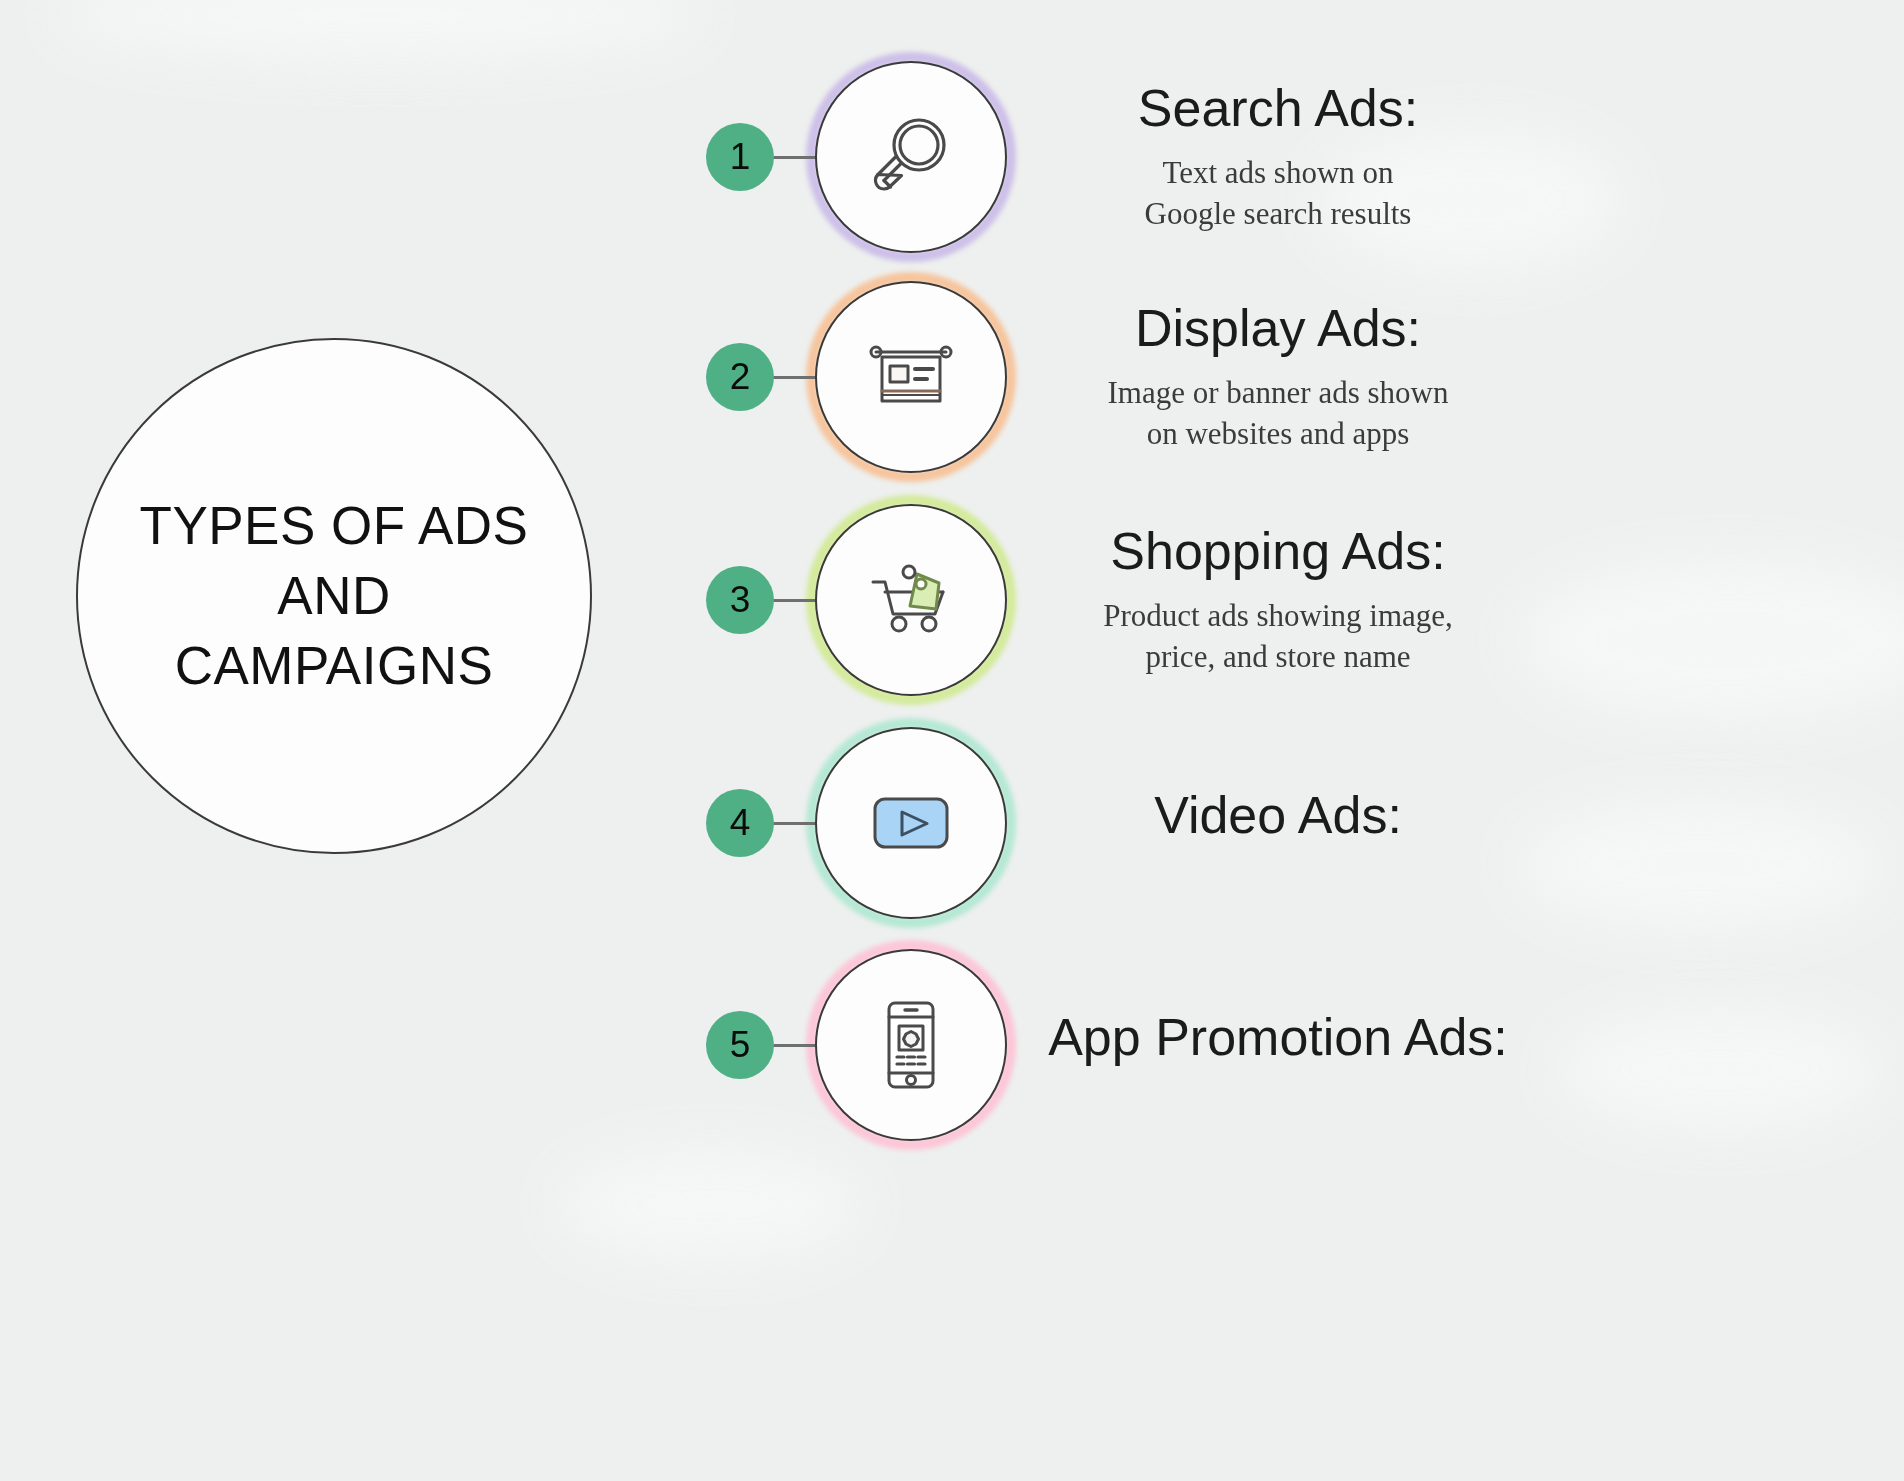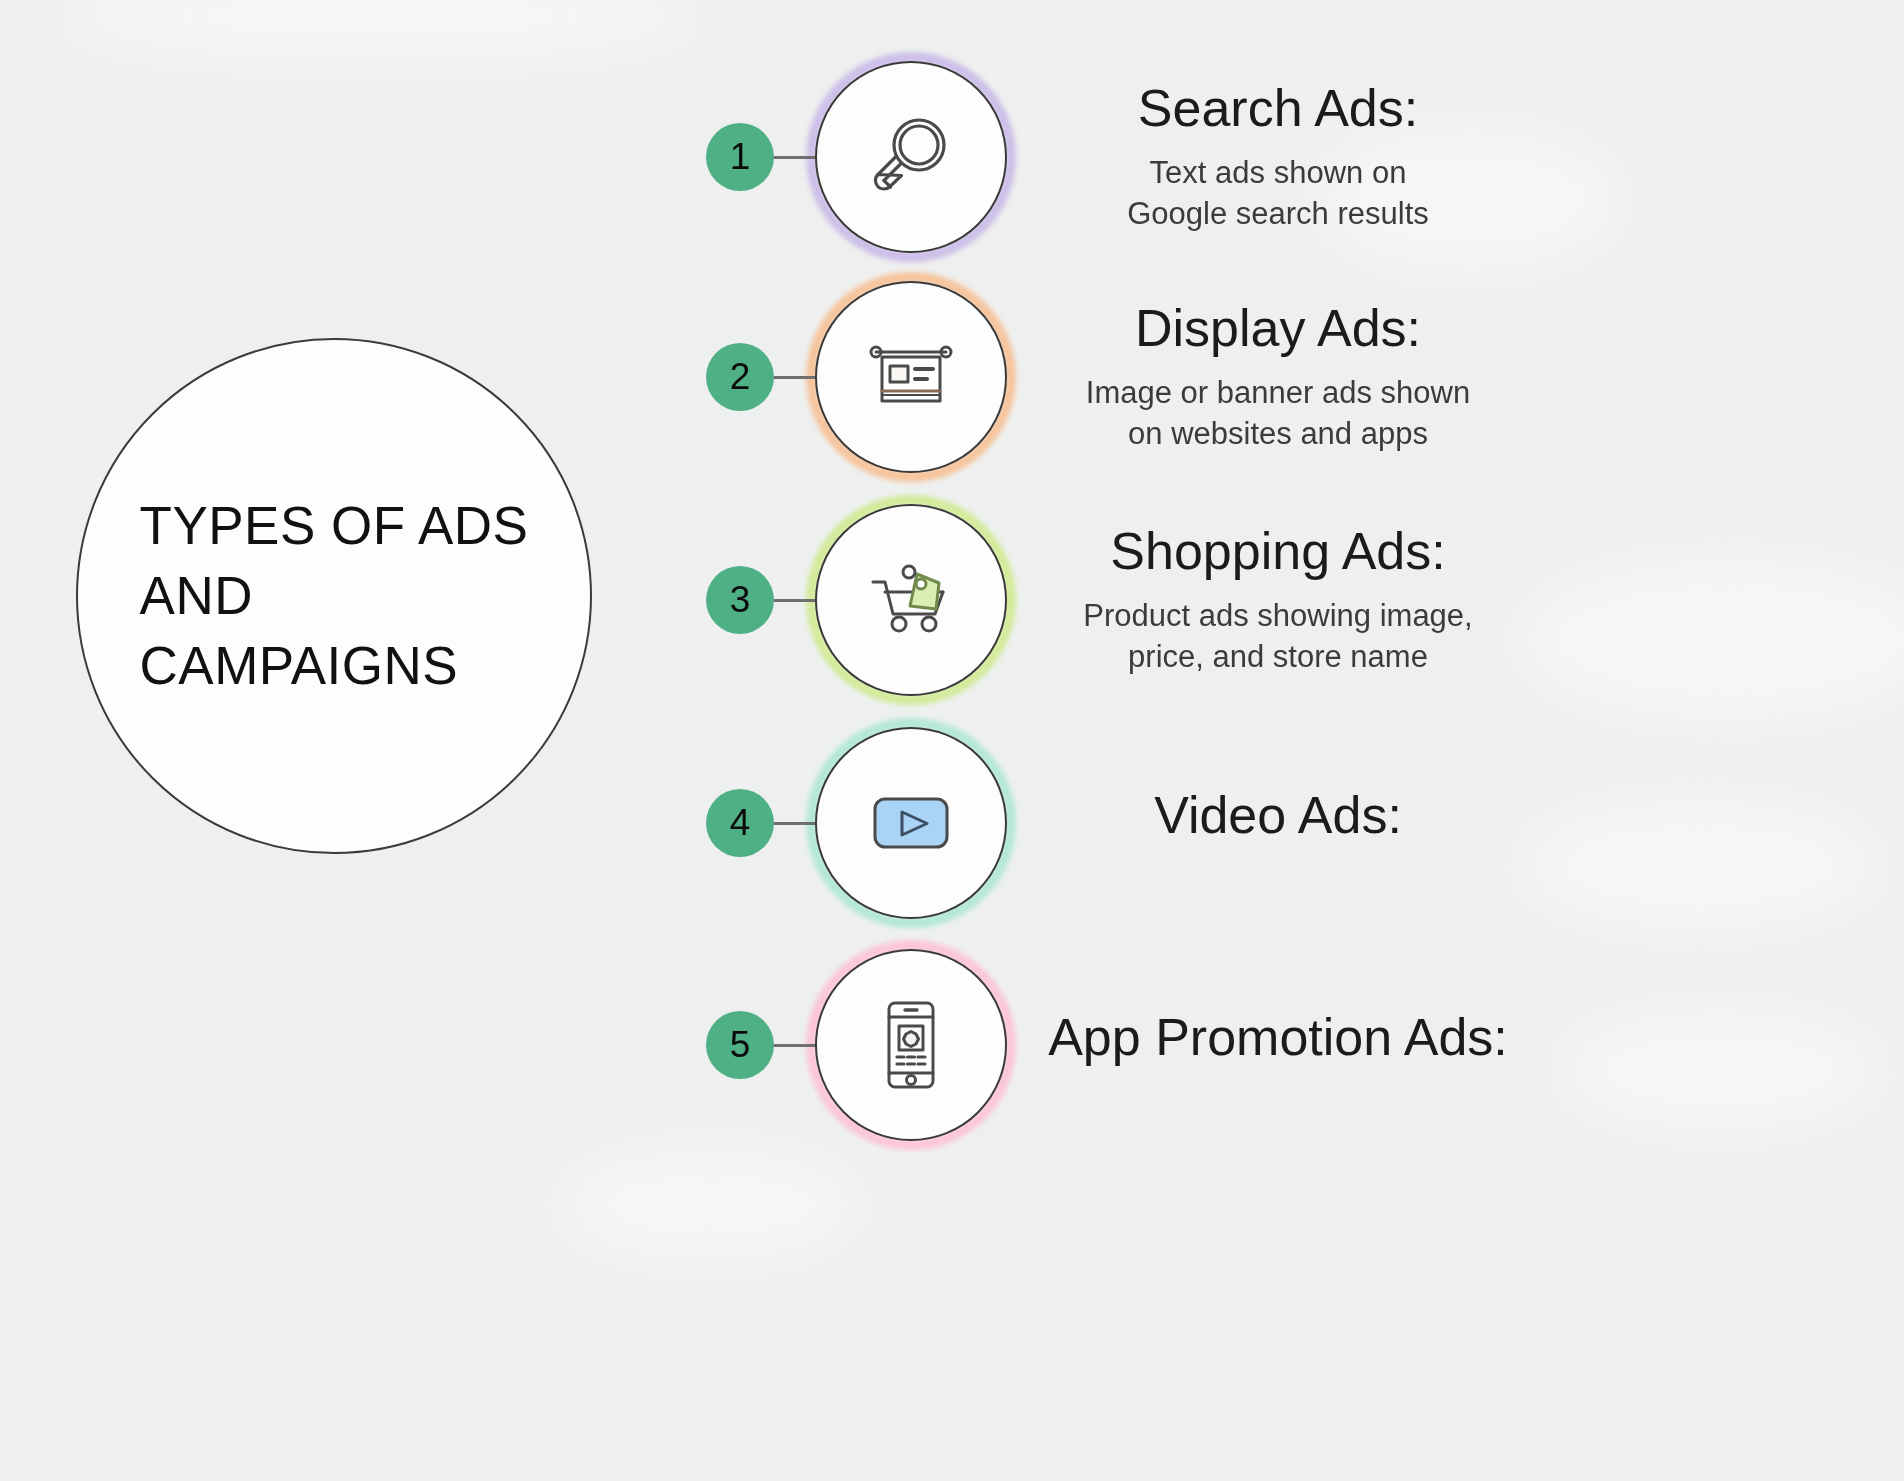--- a/index.html
+++ b/index.html
@@ -42,21 +42,21 @@
     border: 2px solid #3a3a3a;
     display: flex;
     align-items: center;
     justify-content: center;
     box-sizing: border-box;
   }
   #hub-title {
     font-size: 53px;
     line-height: 1.32;
     color: #111111;
-    text-align: left;
+    text-align: center;
     letter-spacing: 0.5px;
     white-space: pre-line;
     padding: 0 26px;
   }
 
   
   .row {
     position: absolute;
     left: 706px;
     height: 230px;
@@ -130,20 +130,21 @@
     font-size: 52px;
     color: #1b1b1b;
     line-height: 1.12;
     margin-bottom: 16px;
   }
   .desc {
     font-size: 31px;
     color: #3b3b3b;
     line-height: 1.32;
     white-space: pre-line;
+    font-family: Liberation Serif, serif;
   }
 
   svg { display: block; }
 </style>
 </head>
 <body>
 
 <div id="canvas">
 
   <div class="bg-blob" style="left:60px;  top:-30px;  width:640px; height:90px;"></div>

